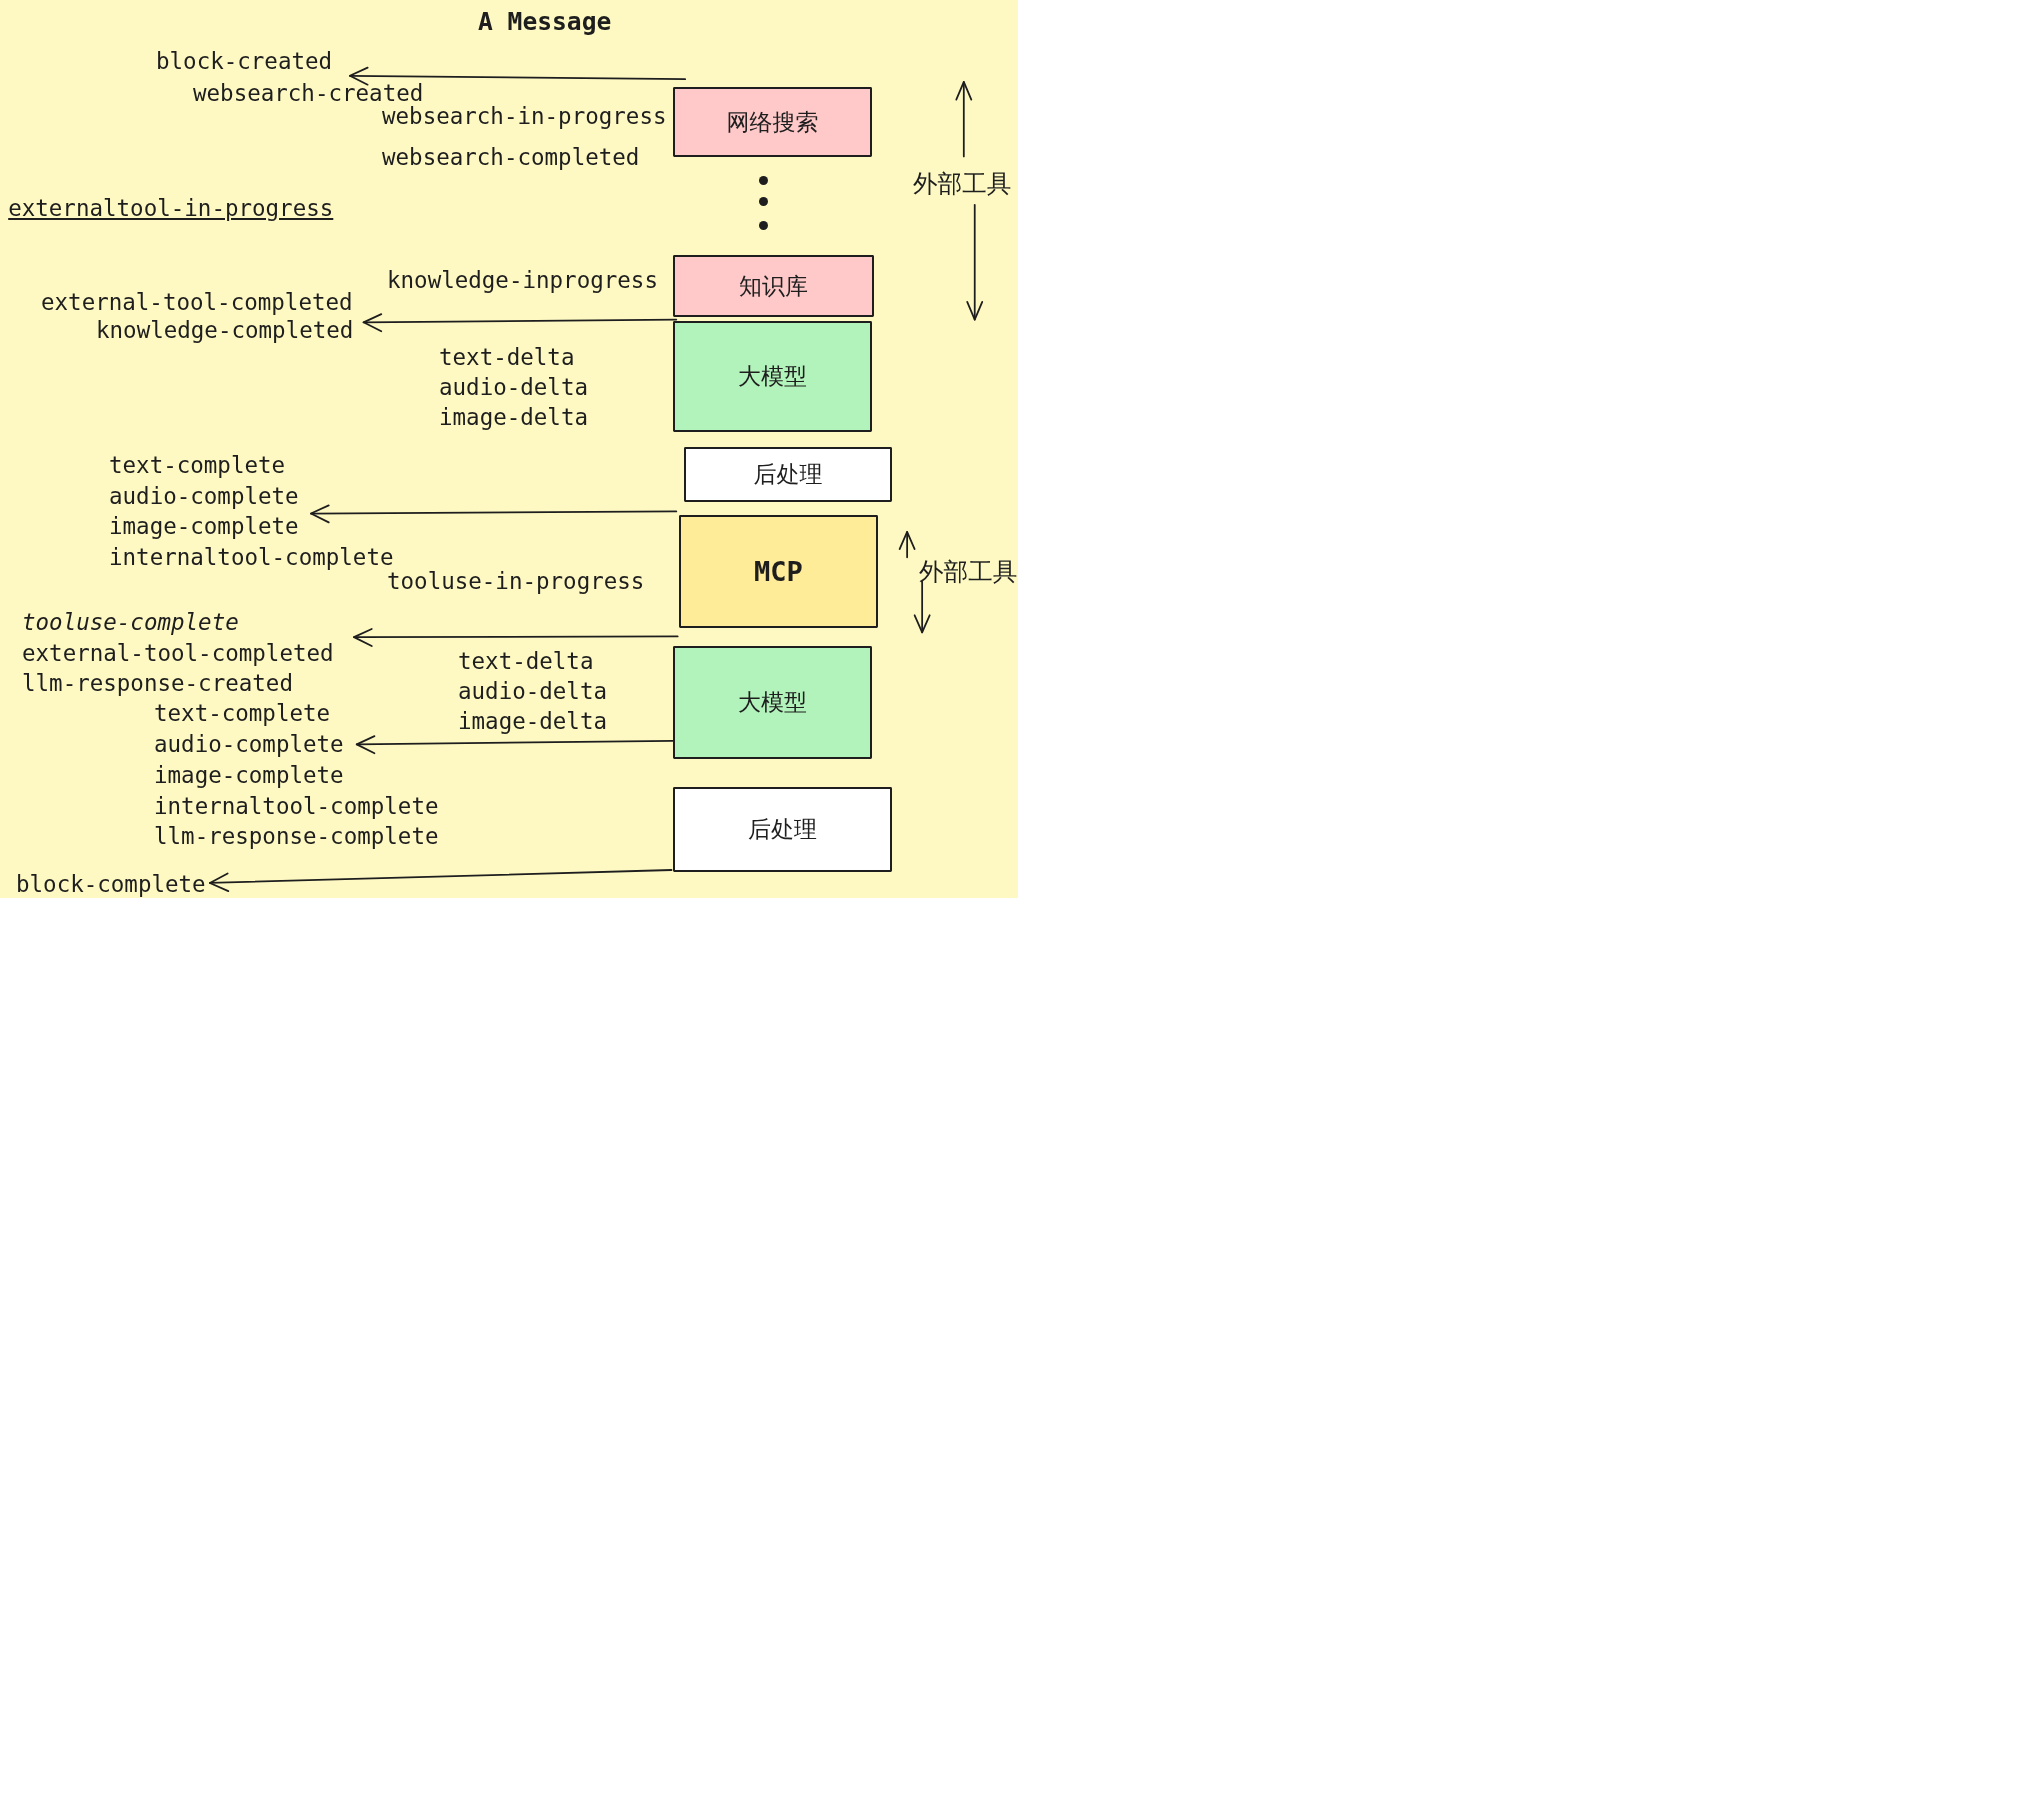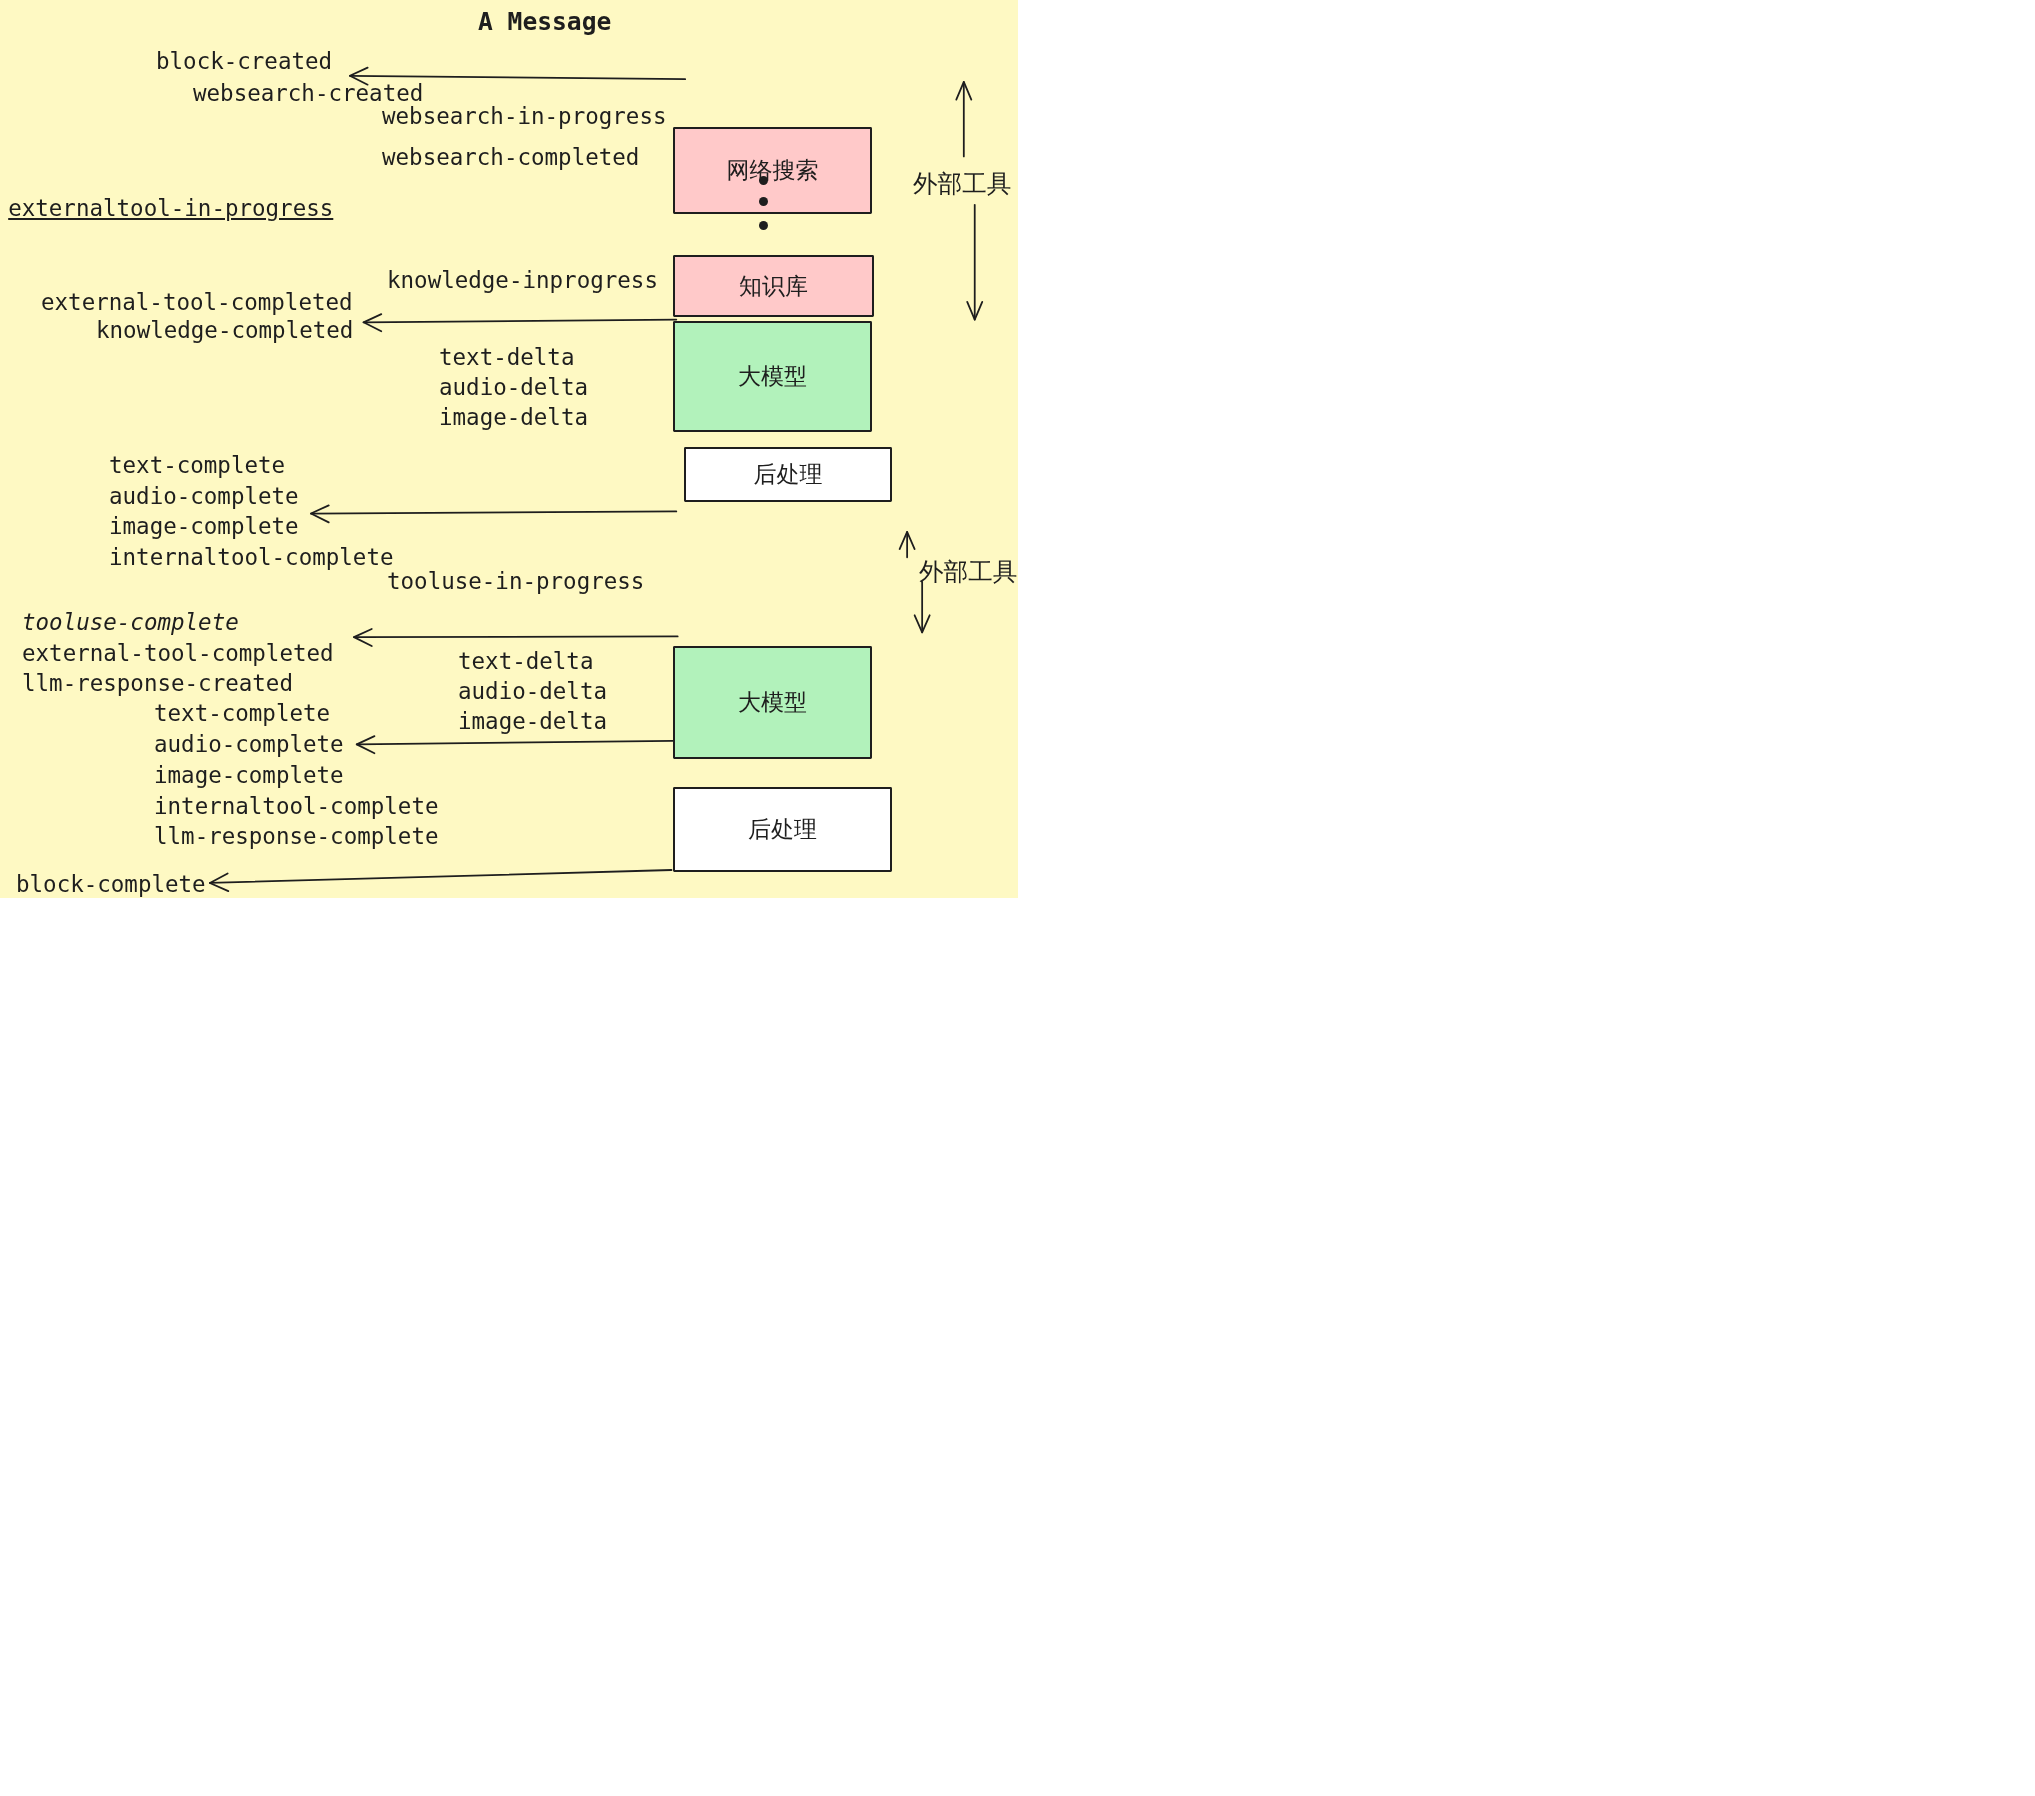--- a/index.html
+++ b/index.html
@@ -93,36 +93,39 @@
   <div class="ev" style="left:458px;top:649px;">text-delta</div>
   <div class="ev" style="left:458px;top:679px;">audio-delta</div>
   <div class="ev" style="left:458px;top:709px;">image-delta</div>
   <div class="ev" style="left:154px;top:701px;">text-complete</div>
   <div class="ev" style="left:154px;top:732px;">audio-complete</div>
   <div class="ev" style="left:154px;top:763px;">image-complete</div>
   <div class="ev" style="left:154px;top:794px;">internaltool-complete</div>
   <div class="ev" style="left:154px;top:824px;">llm-response-complete</div>
   <div class="ev" style="left:16px;top:872px;">block-complete</div>
 
-  <div class="box" style="left: 673px; top: 87px; width: 199px; height: 87px; background: rgb(255, 201, 201); margin-top: 40px;">
+  <div class="box" style="left: 673px; top: 87px; width: 199px; height: 70px; background: rgb(255, 201, 201);">
     <span>网络搜索</span>
   </div>
 
   <div class="box" style="left: 673px; top: 255px; width: 201px; height: 62px; background: rgb(255, 201, 201);">
     <span>知识库</span>
   </div>
 
   <div class="box" style="left: 673px; top: 321px; width: 199px; height: 111px; background: rgb(178, 242, 187);">
     <span>大模型</span>
   </div>
 
   <div class="box" style="left: 684px; top: 447px; width: 208px; height: 55px; background: rgb(255, 255, 255);">
     <span>后处理</span>
   </div>
 
+  <div class="box mcp" style="left: 679px; top: 515px; width: 199px; height: 113px; background: rgb(255, 236, 153);">
+    <span>MCP</span>
+  </div>
 
   <div class="box" style="left: 673px; top: 646px; width: 199px; height: 113px; background: rgb(178, 242, 187);">
     <span>大模型</span>
   </div>
 
   <div class="box" style="left: 673px; top: 787px; width: 219px; height: 85px; background: rgb(255, 255, 255);">
     <span>后处理</span>
   </div>
 
   <div class="dot" style="left:759px;top:176px;"></div>

